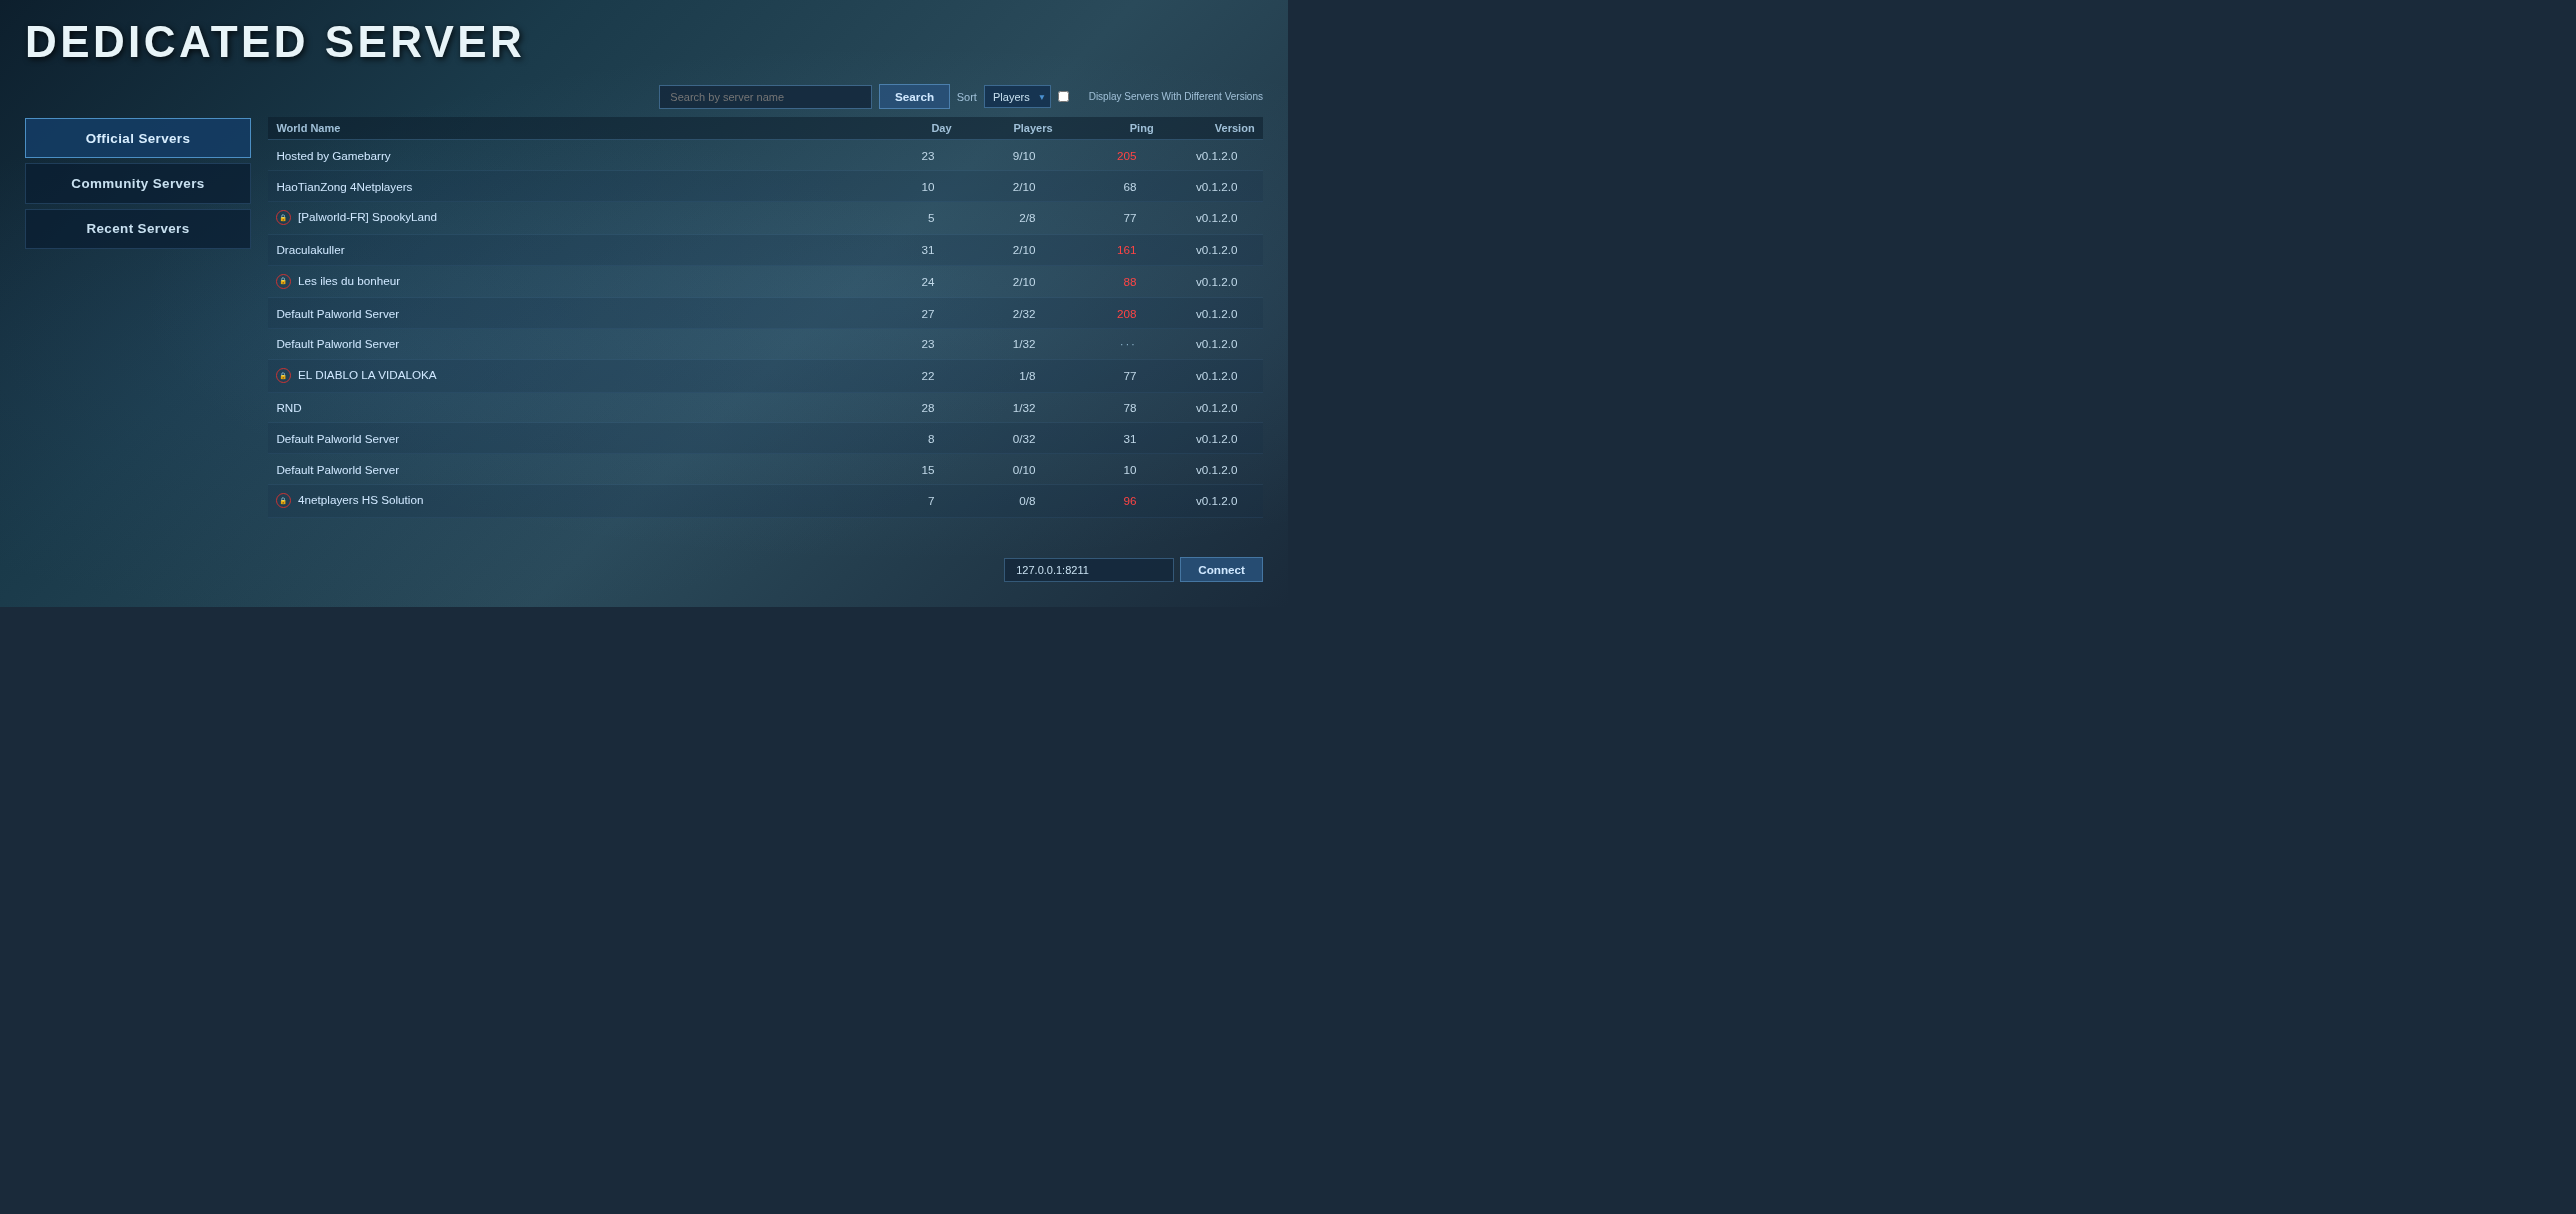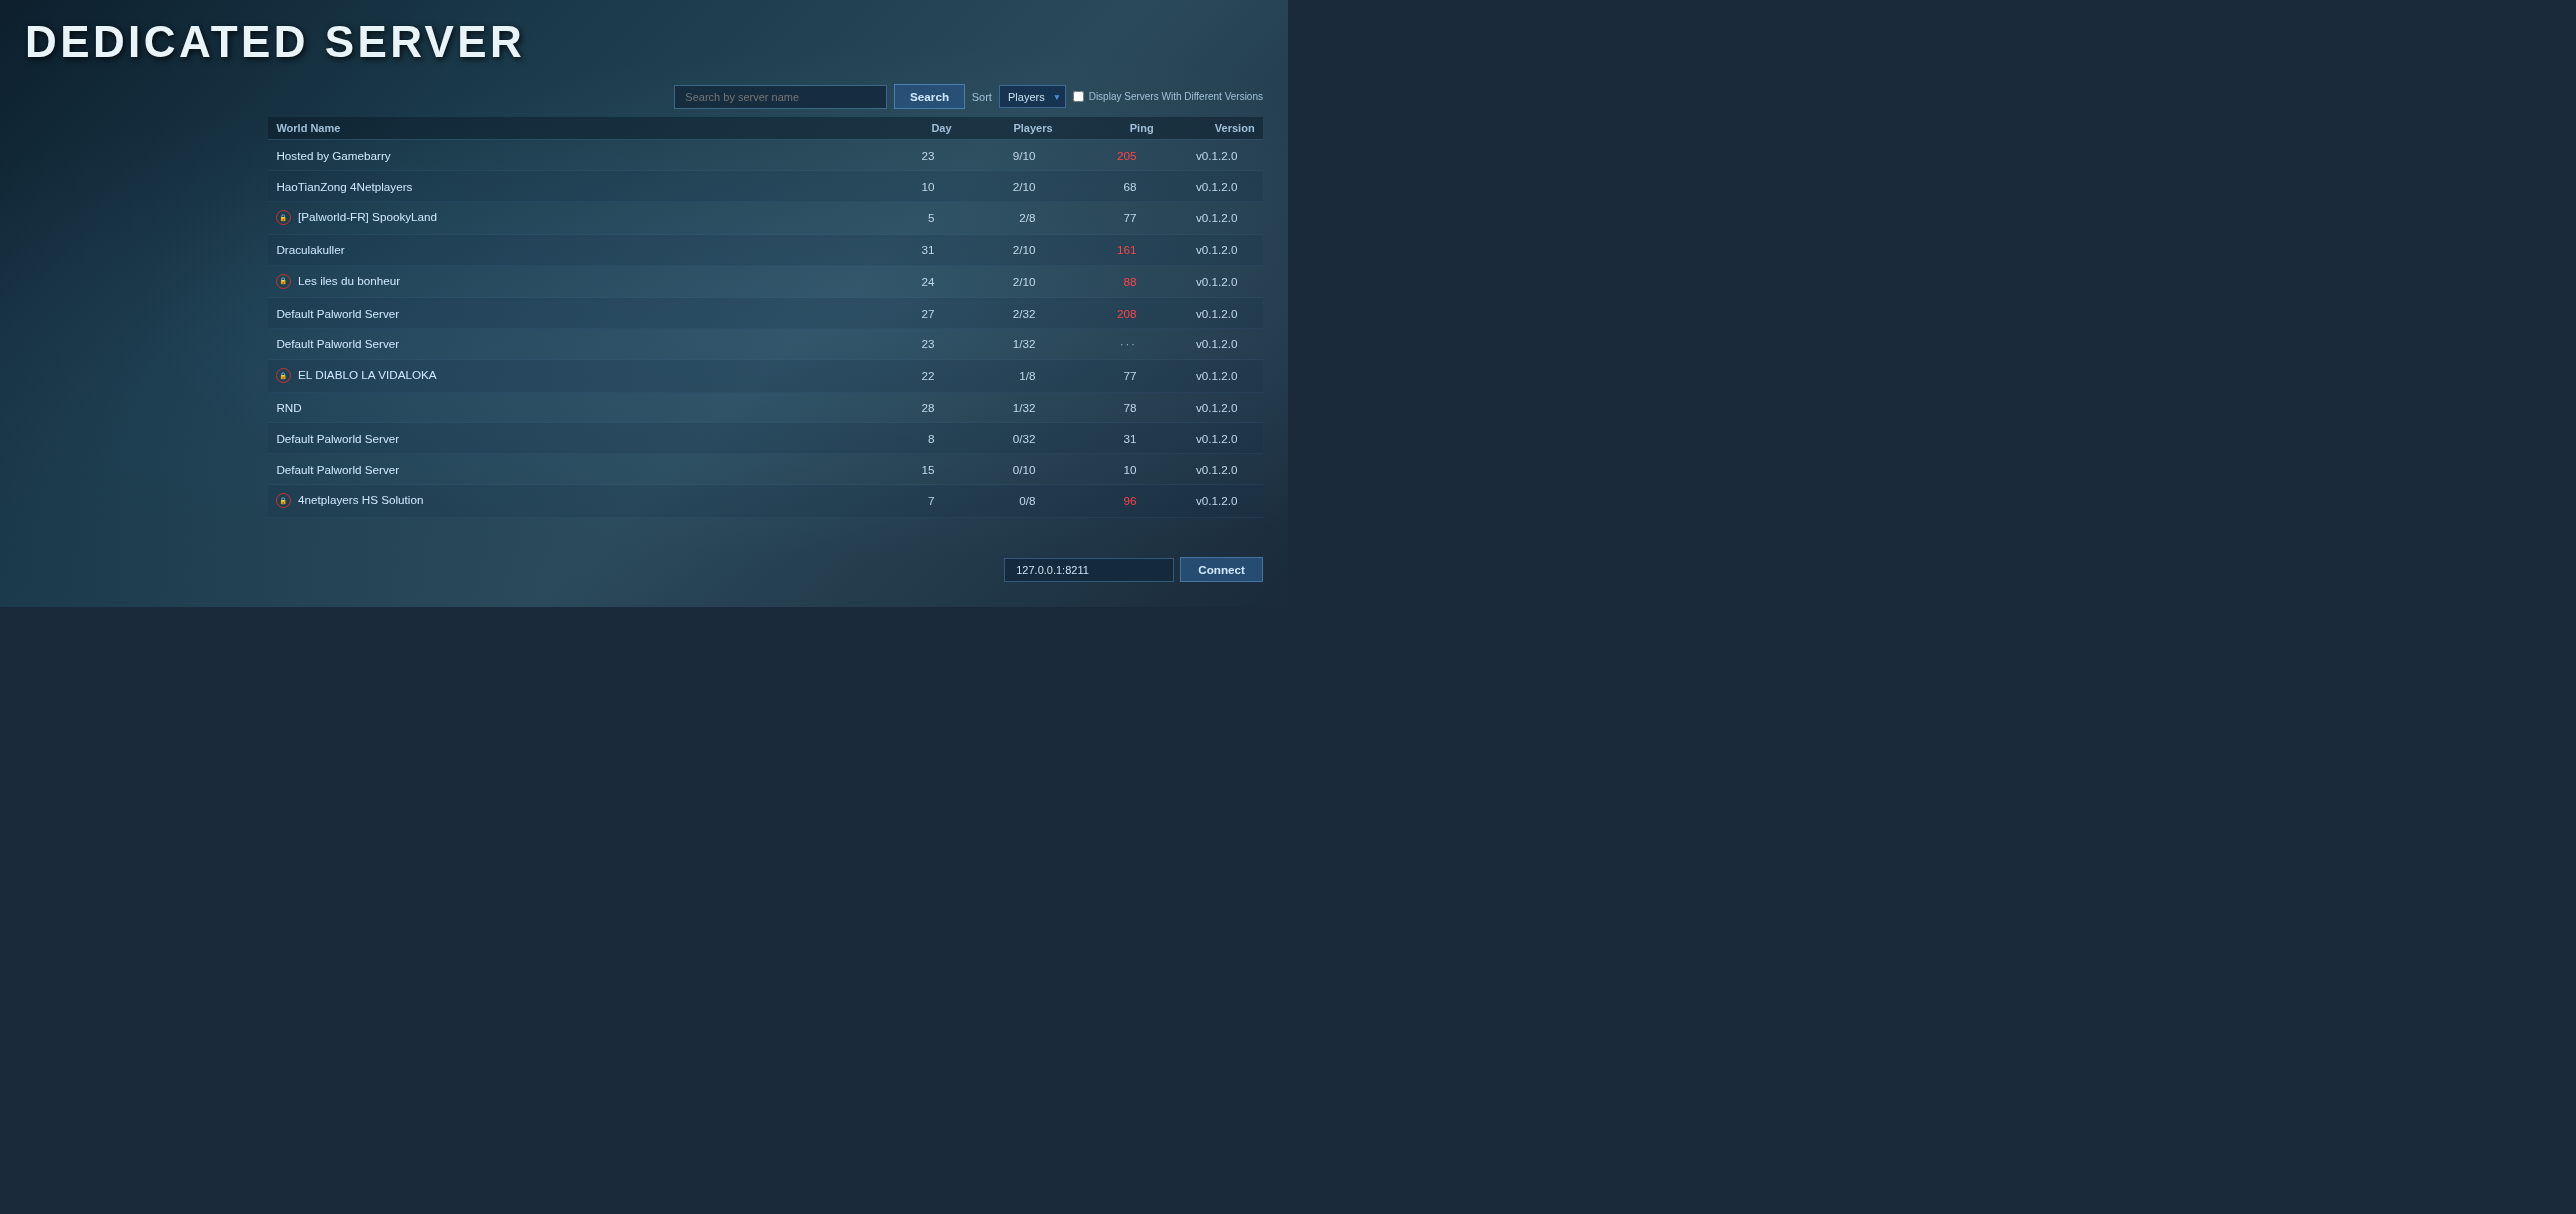--- a/index.html
+++ b/index.html
@@ -174,21 +174,21 @@
       top: 50%;
       transform: translateY(-50%);
       color: #4a90d0;
       font-size: 8.4px;
       pointer-events: none;
     }
 
     .display-option {
       display: flex;
       align-items: center;
-      gap: 5px;
+      gap: 20px;
       color: #a0c0d8;
       font-size: 10px;
     }
 
     .display-checkbox {
       width: 11px;
       height: 11px;
       border: 0.8px solid rgba(100, 160, 210, 0.5);
       background: rgba(20, 50, 80, 0.5);
       cursor: pointer;
@@ -322,20 +322,26 @@
 
 <div class="bg-overlay"></div>
 <div class="bg-figures"></div>
 
 <div class="content">
   <h1 class="page-title">DEDICATED SERVER</h1>
 
   <div class="main-layout">
 
     <div class="sidebar">
+      <div class="nav-section">
+
+      <button class="nav-btn active">Official Servers</button>
+          <button class="nav-btn">Community Servers</button>
+          <button class="nav-btn">Recent Servers</button>
+        </div>
     </div>
 
     <div class="server-area">
 
       <div class="toolbar">
         <input class="search-input" type="text" placeholder="Search by server name" style="">
         <button class="search-btn">Search</button>
         <span class="sort-label">Sort</span>
         <div class="sort-select-wrapper">
           <select class="sort-select">

